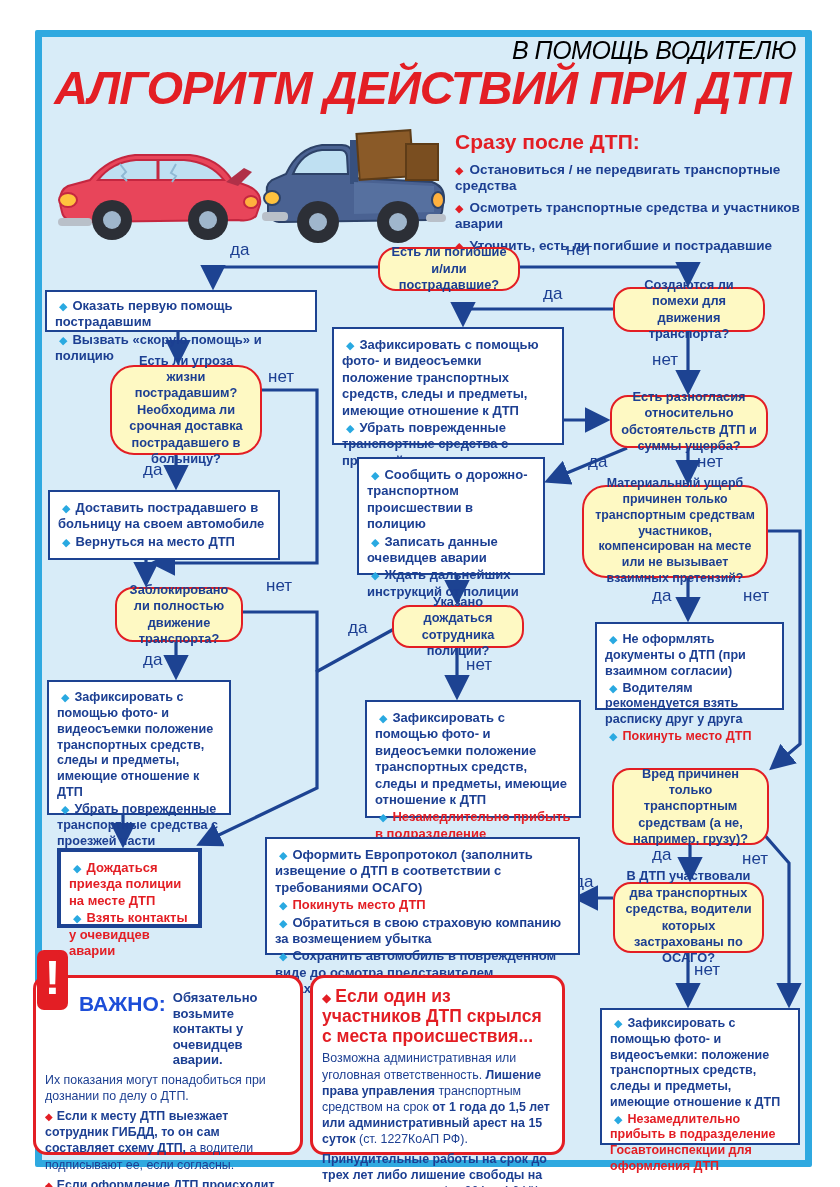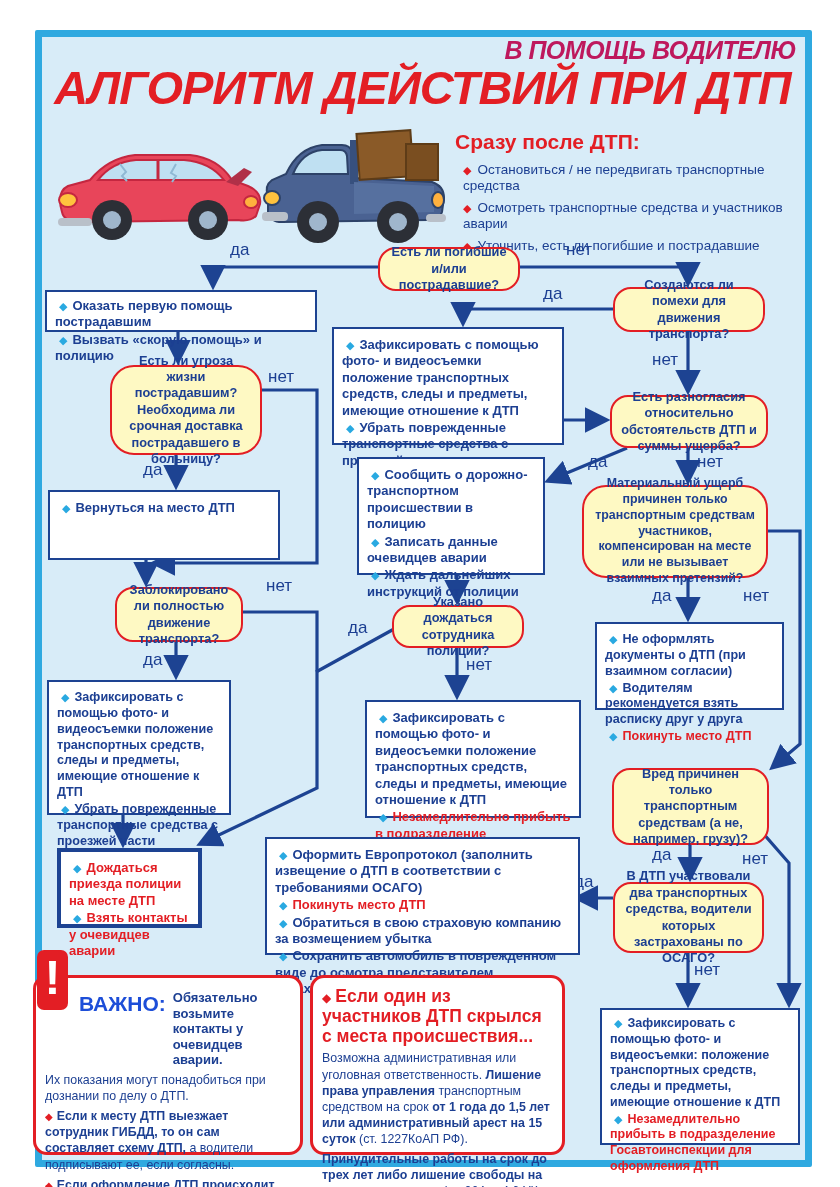--- a/index.html
+++ b/index.html
@@ -1,26 +1,26 @@
 <!DOCTYPE html>
 <html lang="ru"><head>
 <meta charset="utf-8">
 <style>
   html,body{margin:0;padding:0;background:#ffffff;}
   .page{position:relative;width:840px;height:1187px;background:#ffffff;overflow:hidden;
         font-family:"Liberation Sans","DejaVu Sans",sans-serif;}
   .poster{position:absolute;left:35px;top:30px;width:777px;height:1137px;
           background:#d8ecf8;border:7px solid #2fa9e0;box-sizing:border-box;border-radius:2px;}
-  .tagline{position:absolute;top:36px;right:44px;font-size:25px;font-weight:bold;font-style:italic;
-           color:#be185d;letter-spacing:-0.5px;}
+  .tagline{position:absolute;top:36px;right:44px;font-size:25px;font-weight:normal;font-style:italic;
+           color:#000000;letter-spacing:-0.5px;}
   .big-title{position:absolute;top:60px;left:40px;width:765px;text-align:center;font-size:47px;
              font-weight:bold;font-style:italic;color:#e31e24;letter-spacing:-1px;white-space:nowrap;}
   .afterblk{position:absolute;left:455px;top:130px;width:350px;}
   .afterblk .at{font-size:21px;font-weight:bold;color:#e31e24;margin-bottom:8px;}
-  .afterblk .ai{font-size:13.5px;font-weight:normal;color:#1c3f92;margin:6px 8px;line-height:1.18;}
+  .afterblk .ai{font-size:13.5px;font-weight:bold;color:#1c3f92;margin:6px 0;line-height:1.18;}
   .afterblk .dm{color:#e31e24;font-size:11px;margin-right:6px;}
   .box{position:absolute;box-sizing:border-box;background:#ffffff;border:2.5px solid #1d4392;
        color:#1c3f92;font-weight:bold;font-size:13px;line-height:1.26;padding:7px 8px;}
   .box .li{margin:1px 0;}
   .box .dm{color:#29a9e1;font-size:11px;margin:0 5px 0 4px;}
   .red{color:#e31e24;}
   .dec{position:absolute;box-sizing:border-box;background:#fef9c3;border:2.5px solid #e31e24;
        border-radius:18px;color:#1c3f92;font-weight:bold;font-size:12.8px;line-height:1.28;
        display:flex;align-items:center;justify-content:center;text-align:center;padding:5px 9px;}
   .term{border-width:4px;}
@@ -157,20 +157,21 @@
     <div class="li"><span class="dm">◆</span><span>Оказать первую помощь пострадавшим</span></div>
     <div class="li"><span class="dm">◆</span><span>Вызвать «скорую помощь» и полицию</span></div>
   </div>
 
   <div class="box" style="left:332px;top:327px;width:232px;height:118px;">
     <div class="li"><span class="dm">◆</span><span>Зафиксировать с помощью фото- и видеосъемки положение транспортных средств, следы и предметы, имеющие отношение к ДТП</span></div>
     <div class="li"><span class="dm">◆</span><span>Убрать поврежденные транспортные средства с проезжей части</span></div>
   </div>
 
   <div class="box" style="left:48px;top:490px;width:232px;height:70px;">
+    <div class="li"><span class="dm">◆</span><span>Доставить пострадавшего в больницу на своем автомобиле</span></div>
     <div class="li"><span class="dm">◆</span><span>Вернуться на место ДТП</span></div>
   </div>
 
   <div class="box" style="left:47px;top:680px;width:184px;height:135px;font-size:12.6px;">
     <div class="li"><span class="dm">◆</span><span>Зафиксировать с помощью фото- и видеосъемки положение транспортных средств, следы и предметы, имеющие отношение к ДТП</span></div>
     <div class="li"><span class="dm">◆</span><span>Убрать поврежденные транспортные средства с проезжей части</span></div>
   </div>
 
   <div class="box term" style="left:57px;top:848px;width:145px;height:80px;">
     <div class="li"><span class="dm">◆</span><span class="red">Дождаться приезда полиции на месте ДТП</span></div>

